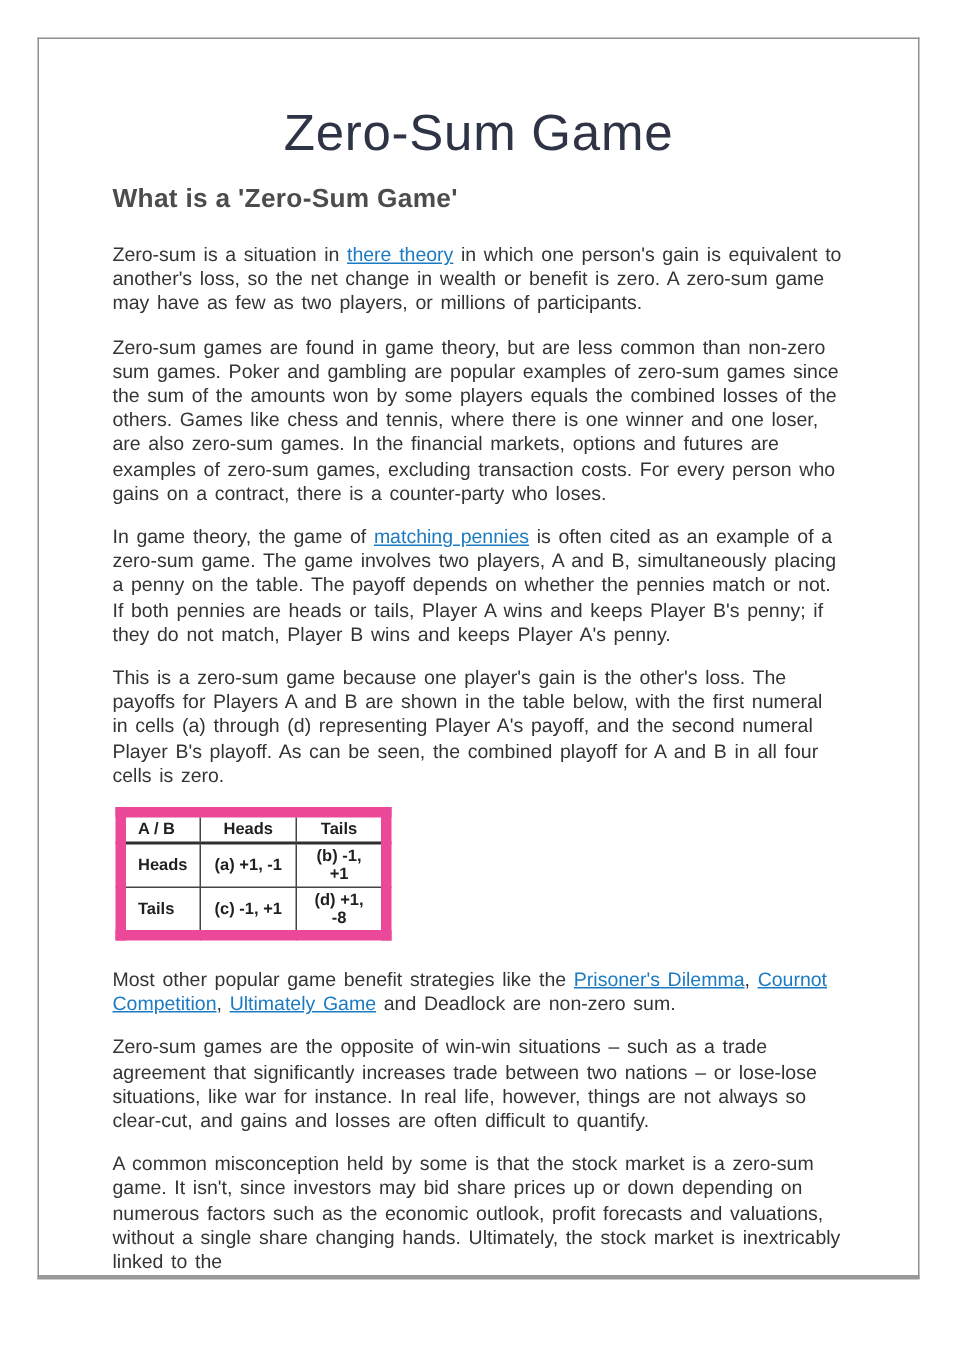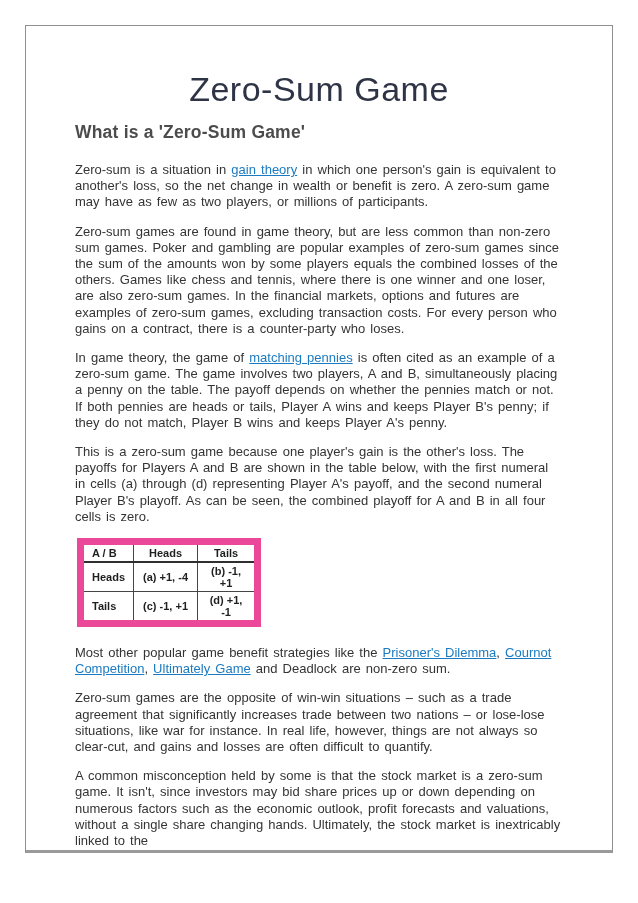--- a/index.html
+++ b/index.html
@@ -77,45 +77,45 @@
 </head>
 <body>
 
 <div class="canvas">
   <div class="page">
 
     <h1 class="doc-title">Zero-Sum Game</h1>
 
     <h2 class="section-heading">What is a 'Zero-Sum Game'</h2>
 
-    <p class="body-text"><span>Zero-sum is a situation in </span><a class="link">gain theory</a><span> in which one person's gain is equivalent to another's loss, so the net change in wealth or benefit is zero. A zero-sum game may have as few as two players, or millions of participants.</span></p>
+    <p class="body-text"><span>Zero-sum is a situation in </span><a class="link">there theory</a><span> in which one person's gain is equivalent to another's loss, so the net change in wealth or benefit is zero. A zero-sum game may have as few as two players, or millions of participants.</span></p>
 
     <p class="body-text">Zero-sum games are found in game theory, but are less common than non-zero sum games. Poker and gambling are popular examples of zero-sum games since the sum of the amounts won by some players equals the combined losses of the others. Games like chess and tennis, where there is one winner and one loser, are also zero-sum games. In the financial markets, options and futures are examples of zero-sum games, excluding transaction costs. For every person who gains on a contract, there is a counter-party who loses.</p>
 
 
     <p class="body-text"><span>In game theory, the game of </span><a class="link">matching pennies</a><span> is often cited as an example of a zero-sum game. The game involves two players, A and B, simultaneously placing a penny on the table. The payoff depends on whether the pennies match or not. If both pennies are heads or tails, Player A wins and keeps Player B's penny; if they do not match, Player B wins and keeps Player A's penny.</span></p>
 
     <p class="body-text">This is a zero-sum game because one player's gain is the other's loss. The payoffs for Players A and B are shown in the table below, with the first numeral in cells (a) through (d) representing Player A's payoff, and the second numeral Player B's playoff. As can be seen, the combined playoff for A and B in all four cells is zero.</p>
 
     <table class="payoff">
       <tbody>
           <tr class="hdr">
         <th class="rowhead">A / B</th>
         <th class="c1">Heads</th>
         <th class="c2">Tails</th>
       </tr>
       <tr>
         <th class="rowhead">Heads</th>
-        <td class="c1">(a) +1, -4</td>
+        <td class="c1">(a) +1, -1</td>
         <td class="c2">(b) -1, +1</td>
       </tr>
       <tr>
         <th class="rowhead">Tails</th>
         <td class="c1">(c) -1, +1</td>
-        <td class="c2">(d) +1, -1</td>
+        <td class="c2">(d) +1, -8</td>
       </tr>
     </tbody>
       </table>
 
     <p class="body-text"><span>Most other popular game benefit strategies like the </span><a class="link">Prisoner's Dilemma</a><span>, </span><a class="link">Cournot Competition</a><span>, </span><a class="link">Ultimately Game</a><span> and Deadlock are non-zero sum.</span></p>
 
     <p class="body-text">Zero-sum games are the opposite of win-win situations – such as a trade agreement that significantly increases trade between two nations – or lose-lose situations, like war for instance. In real life, however, things are not always so clear-cut, and gains and losses are often difficult to quantify.</p>
 
     <p class="body-text">A common misconception held by some is that the stock market is a zero-sum game. It isn't, since investors may bid share prices up or down depending on numerous factors such as the economic outlook, profit forecasts and valuations, without a single share changing hands. Ultimately, the stock market is inextricably linked to the</p>
 

